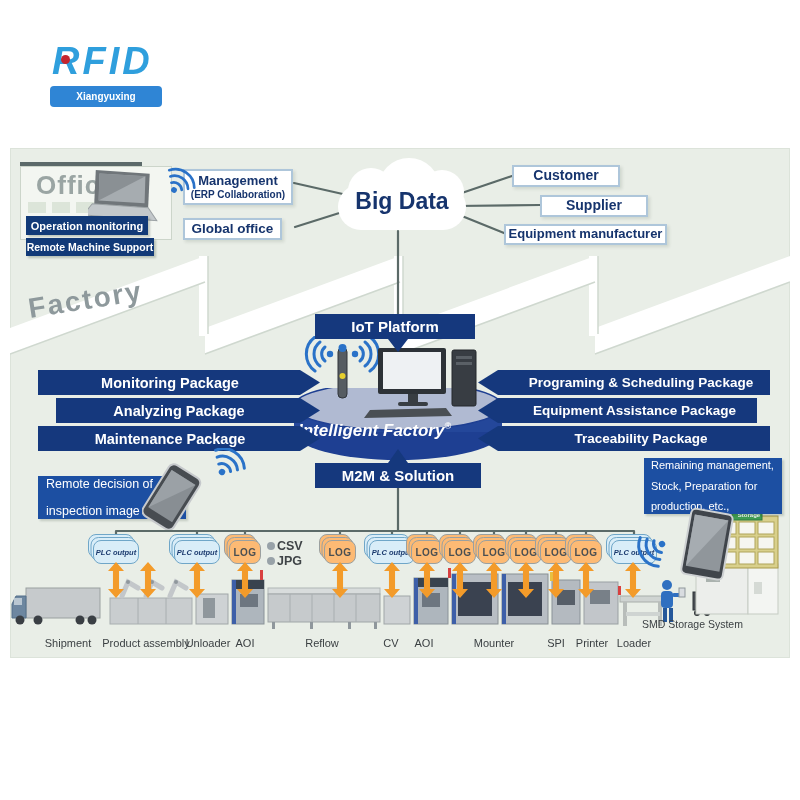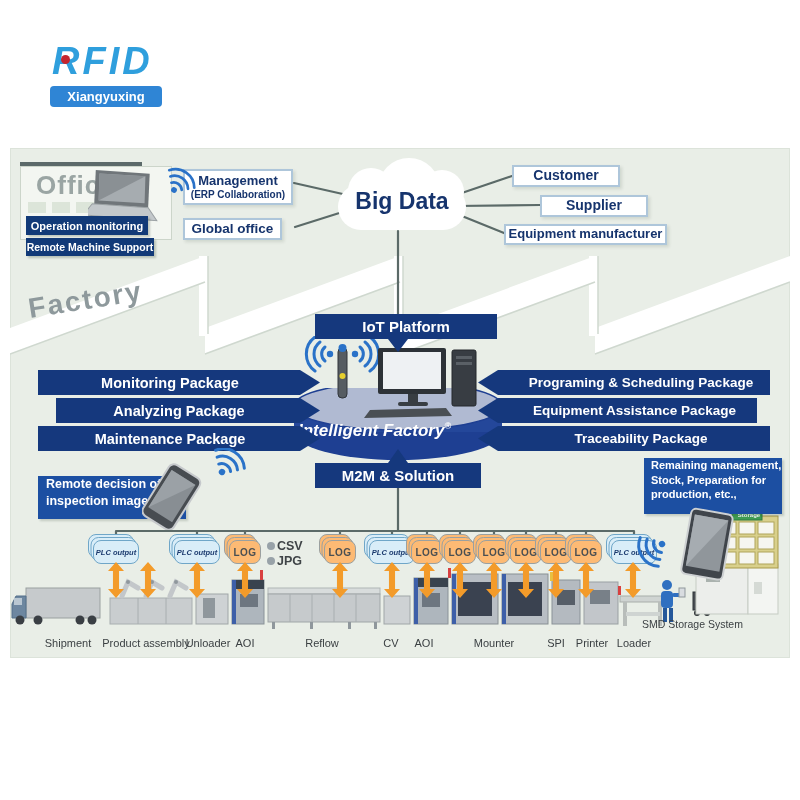--- a/index.html
+++ b/index.html
@@ -3,21 +3,21 @@
 <meta charset="utf-8">
 <style>
   html,body{margin:0;padding:0;background:#fff;}
   #canvas{position:relative;width:800px;height:800px;background:#fff;font-family:"Liberation Sans",sans-serif;overflow:hidden;}
   .abs{position:absolute;box-sizing:border-box;}
   
   .diagram-bg{left:10px;top:148px;width:780px;height:510px;background:#e9eee7;border:1px solid #dce3da;}
   
   .brand{left:52px;top:40px;font-size:38px;font-weight:bold;letter-spacing:3px;color:#2f9fdd;font-style:italic;}
   .brand-dot{left:61px;top:55px;width:9px;height:9px;border-radius:50%;background:#c4252e;}
-  .brand-sub{left:50px;top:86px;width:112px;height:21px;background:#2f85d5;border-radius:4px;color:#fff;font-weight:bold;font-size:13px;display:flex;align-items:center;justify-content:center;}
+  .brand-sub{left:50px;top:86px;width:112px;height:21px;background:#2f85d5;border-radius:4px;color:#fff;font-weight:bold;font-size:10px;display:flex;align-items:center;justify-content:center;}
   
   .office-bld{left:20px;top:166px;width:152px;height:74px;background:#f3f6f1;border:1px solid #ccd5ca;}
   .office-roof{left:20px;top:162px;width:122px;height:6px;background:#5c6a6a;}
   .office-title{left:36px;top:170px;font-size:26px;font-weight:bold;color:#9aa5a3;letter-spacing:1px;}
   .win{width:18px;height:11px;background:#dce5d9;}
   .office-box{background:#123a78;color:#fff;font-weight:bold;display:flex;align-items:center;justify-content:center;box-shadow:2px 2px 2px rgba(40,60,40,.25);}
   
   .cloudpart{background:#fff;border-radius:50%;}
   .cloud-title{left:338px;top:188px;width:128px;text-align:center;font-size:23px;font-weight:bold;color:#16346d;}
   
@@ -25,21 +25,21 @@
   
   .factory-title{left:28px;top:284px;font-size:28px;font-weight:bold;color:#8e999c;letter-spacing:2px;transform:rotate(-9deg);}
   .navy{background:#15387d;color:#fff;font-weight:bold;display:flex;align-items:center;justify-content:center;}
   .tri-down{width:0;height:0;border-left:10px solid transparent;border-right:10px solid transparent;border-top:13px solid #15387d;}
   .tri-up{width:0;height:0;border-left:10px solid transparent;border-right:10px solid transparent;border-bottom:14px solid #15387d;}
   .pkg{background:#15387d;color:#fff;font-weight:bold;display:flex;align-items:center;justify-content:center;height:25px;}
   .pkgL{clip-path:polygon(0 0,calc(100% - 20px) 0,100% 50%,calc(100% - 20px) 100%,0 100%);padding-right:18px;font-size:14.5px;}
   .pkgR{clip-path:polygon(20px 0,100% 0,100% 100%,20px 100%,0 50%);padding-left:34px;font-size:13.5px;}
   .disc-label{left:298px;top:421px;width:200px;text-align:left;color:#fff;font-weight:bold;font-style:italic;font-size:17px;}
   .disc-label sup{font-size:9px;}
-  .callout{background:#1c4fa2;color:#fff;font-weight:bold;display:flex;flex-direction:column;justify-content:flex-start;line-height:1.32;box-shadow:2px 2px 2px rgba(40,60,40,.2);}
+  .callout{background:#1c4fa2;color:#fff;font-weight:normal;display:flex;flex-direction:column;justify-content:space-between;line-height:1.32;box-shadow:2px 2px 2px rgba(40,60,40,.2);}
   
   .stack .sheet{position:absolute;left:0;top:0;right:0;bottom:0;border:1.5px solid;border-radius:8px;}
   .plc .sheet{background:#d9edf8;border-color:#6fa6c8;}
   .log .sheet{background:#fdba74;border-color:#9aa0a0;}
   .sheet.b1{transform:translate(-5px,-6px);}
   .sheet.b2{transform:translate(-2.5px,-3px);}
   .sheet.b3{display:flex;align-items:center;justify-content:center;}
   .plc .lbl{font-size:7.5px;font-weight:bold;font-style:italic;color:#1b3a6e;white-space:nowrap;}
   .log .lbl{font-size:10px;font-weight:bold;color:#4a4f52;letter-spacing:.5px;}
   .csvrow{font-size:12.5px;font-weight:bold;color:#3f4447;line-height:15px;}
@@ -398,21 +398,21 @@
     <rect x="78" y="12" width="68" height="46" rx="2" fill="#2d3237"></rect>
     <rect x="83" y="16" width="58" height="37" fill="#eef1f3"></rect>
     <rect x="108" y="58" width="10" height="8" fill="#383d42"></rect>
     <rect x="98" y="66" width="30" height="4" rx="2" fill="#383d42"></rect>
     <rect x="152" y="14" width="24" height="56" rx="2" fill="#383d43" stroke="#24282c"></rect>
     <rect x="156" y="20" width="16" height="3" fill="#5a6066"></rect>
     <rect x="156" y="26" width="16" height="3" fill="#5a6066"></rect>
     <polygon points="70,74 146,72 152,80 64,82" fill="#4a4f54"></polygon>
   </svg>
 
-  <div class="abs navy" style="left:315px;top:314px;width:182px;height:25px;font-size:15px">IoT Platform</div>
+  <div class="abs navy" style="left:315px;top:314px;width:160px;height:25px;font-size:15px">IoT Platform</div>
   <div class="abs tri-down" style="left:388px;top:339px"></div>
 
   <div class="abs tri-up" style="left:388px;top:449px"></div>
   <div class="abs navy" style="left:315px;top:463px;width:166px;height:25px;font-size:15px">M2M &amp; Solution</div>
 
   <div class="abs pkg pkgL" style="left:56px;top:398px;width:264px">Analyzing Package</div>
   <div class="abs pkg pkgL" style="left:38px;top:370px;width:282px">Monitoring Package</div>
   <div class="abs pkg pkgL" style="left:38px;top:426px;width:282px">Maintenance Package</div>
 
   <div class="abs pkg pkgR" style="left:478px;top:370px;width:292px">Programing &amp; Scheduling Package</div>

